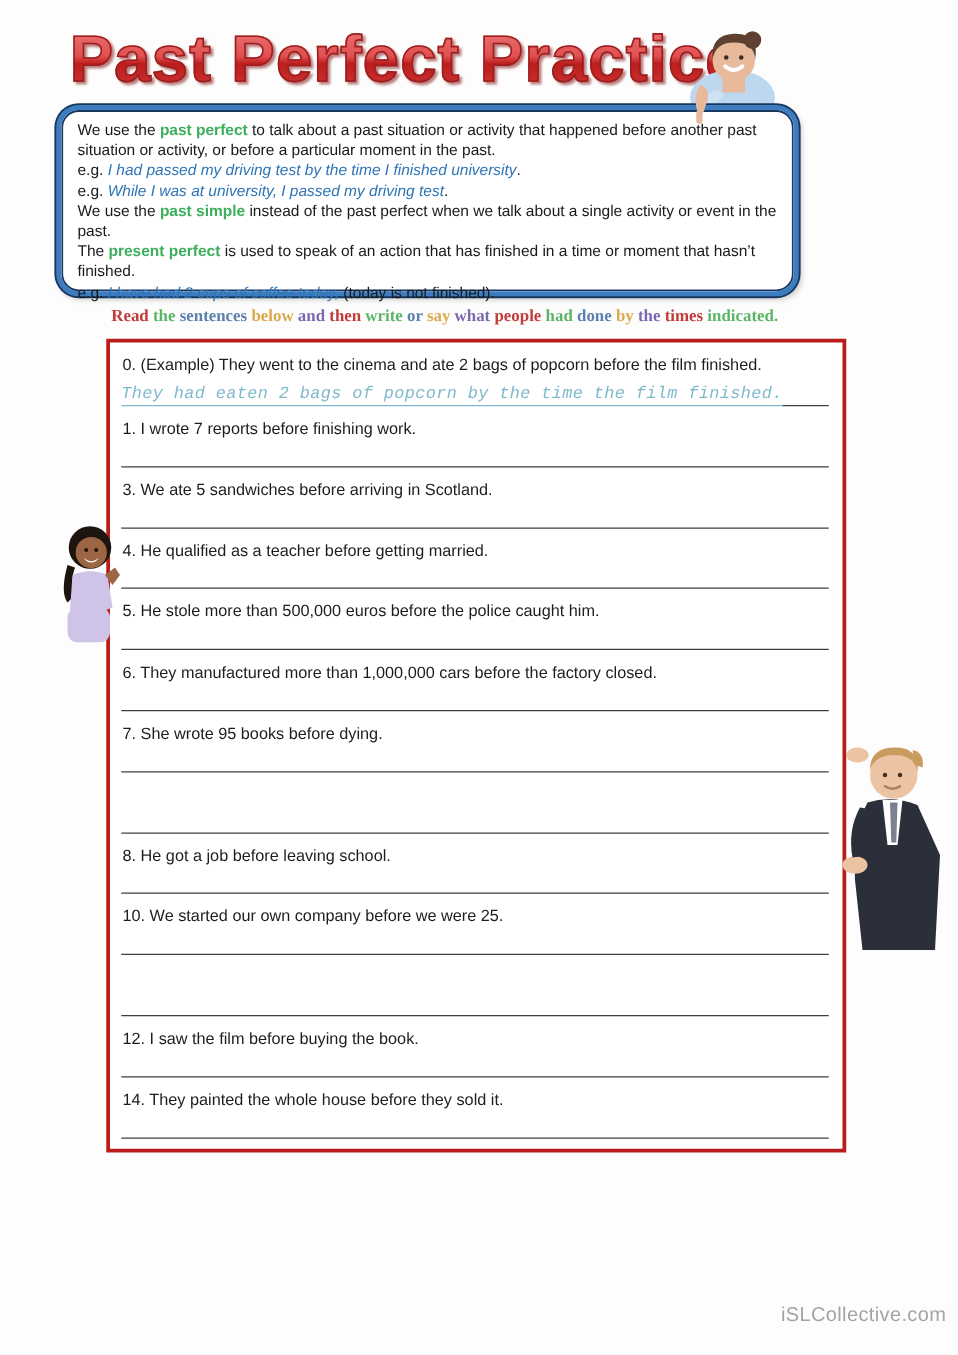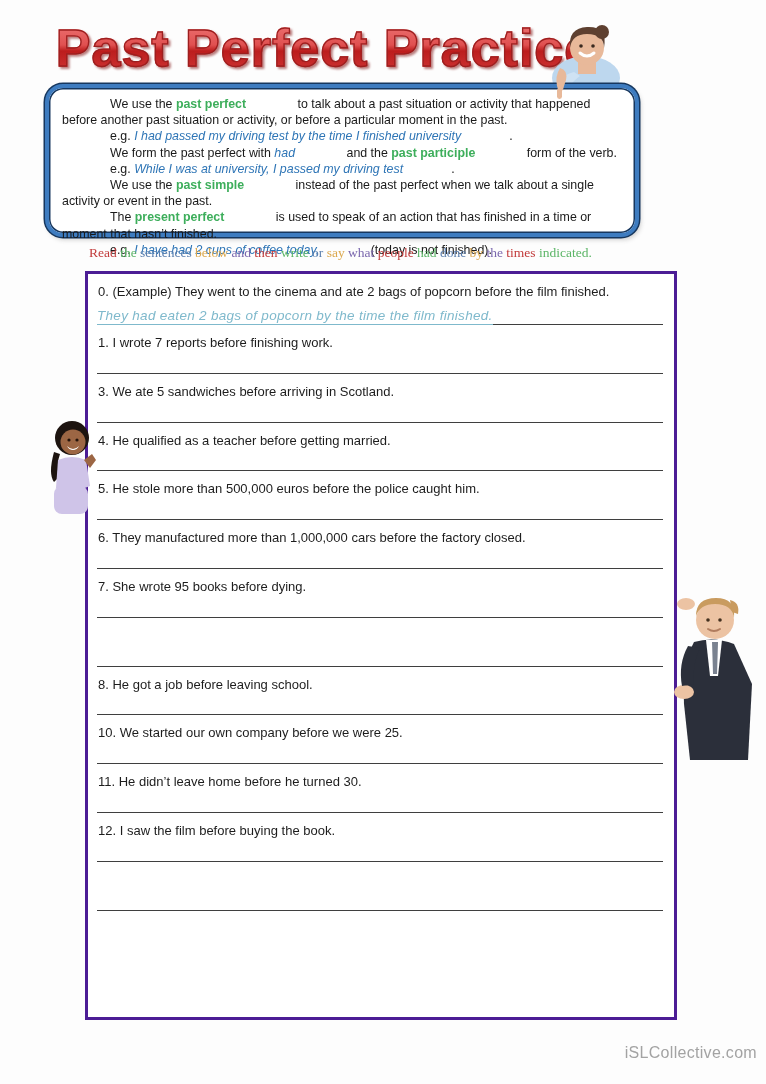--- a/index.html
+++ b/index.html
@@ -14,38 +14,38 @@
     -webkit-background-clip:text;background-clip:text;-webkit-text-fill-color:transparent;
     -webkit-text-stroke:1.3px #9c1f1f;
     filter:drop-shadow(2px 2px 1px rgba(130,20,20,.55));}
 
   
   .expbox{position:absolute;left:45px;top:84px;width:594px;height:153px;box-sizing:border-box;
     background:#ffffff;border:4px solid #3e7cc0;border-radius:18px;
     box-shadow:0 0 0 1.5px #17375e, inset 0 0 0 1.5px #17375e, 2px 3px 4px rgba(80,80,80,.25);
     padding:8px 13px;z-index:2;}
   .exp-line{font-size:12.4px;line-height:16.2px;color:#1a1a1a;}
-  .exp-line .n{color:#1a1a1a;margin-left:48px;}
+  .exp-line .n{color:#1a1a1a;}
   .exp-line .g{color:#3dae5b;font-weight:bold;}
   .exp-line .b{color:#2e75b6;font-style:italic;}
 
   
   .instruction{position:absolute;left:89px;top:243px;width:600px;
-    font-family:"Liberation Serif",serif;font-weight:normal;font-size:13.5px;line-height:19px;
+    font-family:"Liberation Serif",serif;font-weight:bold;font-size:13.5px;line-height:19px;
     white-space:nowrap;z-index:2;}
 
   
-  .wsbox{position:absolute;left:85px;top:271px;width:592px;height:749px;box-sizing:border-box;
-    background:#ffffff;border:3px solid #4c1d95;padding:5px 8px 0 8px;z-index:2;}
+  .wsbox{position:absolute;left:85px;top:271px;width:592px;height:651px;box-sizing:border-box;
+    background:#ffffff;border:3px solid #b91c1c;padding:5px 8px 0 8px;z-index:2;}
   .item{position:relative;height:48.8px;margin:0 1px;}
   .item.example{height:51px;}
   .item .s{position:absolute;top:5px;left:1px;font-size:13px;color:#1d1d1d;}
   .item .u{position:absolute;bottom:5px;left:0;right:2px;border-bottom:1.5px solid #3f3f3f;}
   .item .u.with-answer{border-bottom:none;display:flex;align-items:flex-end;}
-  .item .ans{font-family:Liberation Sans, sans-serif;font-style:italic;font-size:13.5px;letter-spacing:.3px;
+  .item .ans{font-family:Liberation Mono, monospace;font-style:italic;font-size:13.5px;letter-spacing:.3px;
     color:#7fb9cc;border-bottom:1.6px solid #7fb9cc;padding-bottom:1px;white-space:nowrap;}
   .item .fill{flex:1;border-bottom:1.5px solid #3f3f3f;height:1px;}
 
   
   .footer{position:absolute;right:9px;top:1044px;font-size:16px;color:#a3a3a3;letter-spacing:.3px;}
 
   
   .img{position:absolute;pointer-events:none;}
   .woman-body{left:534px;top:22px;width:96px;height:66px;z-index:1;}
   .woman-hand{left:548px;top:66px;width:26px;height:34px;z-index:4;}
@@ -72,21 +72,20 @@
   </svg>
   <svg class="img woman-hand" viewBox="0 0 26 34">
     <path d="M12 2 Q20 4 18 14 L16 20 Q15 26 11 26 L9 20 Q7 10 12 2 Z" fill="#e8b99a"></path>
     <rect x="9" y="22" width="5" height="11" rx="2.4" fill="#e8b99a"></rect>
   </svg>
 
   <div class="expbox">
     <div>
         <div class="exp-line"><span class="n">We use the </span><span class="g">past perfect</span><span class="n"> to talk about a past situation or activity that happened before another past situation or activity, or before a particular moment in the past.</span></div>
         <div class="exp-line"><span class="n">e.g. </span><span class="b">I had passed my driving test by the time I finished university</span><span class="n">.</span></div>
-        <div class="exp-line"><span class="n">We form the past perfect with </span><span class="b">had</span><span class="n"> and the </span><span class="g">past participle</span><span class="n"> form of the verb.</span></div>
         <div class="exp-line"><span class="n">e.g. </span><span class="b">While I was at university, I passed my driving test</span><span class="n">.</span></div>
         <div class="exp-line"><span class="n">We use the </span><span class="g">past simple</span><span class="n"> instead of the past perfect when we talk about a single activity or event in the past.</span></div>
         <div class="exp-line"><span class="n">The </span><span class="g">present perfect</span><span class="n"> is used to speak of an action that has finished in a time or moment that hasn’t finished.</span></div>
         <div class="exp-line"><span class="n">e.g. </span><span class="b">I have had 2 cups of coffee today,</span><span class="n"> (today is not finished).</span></div>
       </div>
   </div>
 
   <div class="instruction"><span style="color: rgb(194, 59, 59);">Read</span> <span style="color: rgb(92, 181, 103);">the</span> <span style="color: rgb(91, 127, 174);">sentences</span> <span style="color: rgb(220, 168, 77);">below</span> <span style="color: rgb(123, 104, 174);">and</span> <span style="color: rgb(194, 59, 59);">then</span> <span style="color: rgb(92, 181, 103);">write</span> <span style="color: rgb(91, 127, 174);">or</span> <span style="color: rgb(220, 168, 77);">say</span> <span style="color: rgb(123, 104, 174);">what</span> <span style="color: rgb(194, 59, 59);">people</span> <span style="color: rgb(92, 181, 103);">had</span> <span style="color: rgb(91, 127, 174);">done</span> <span style="color: rgb(220, 168, 77);">by</span> <span style="color: rgb(123, 104, 174);">the</span> <span style="color: rgb(194, 59, 59);">times</span> <span style="color: rgb(92, 181, 103);">indicated.</span></div>
 
   <div class="wsbox">
@@ -127,28 +126,28 @@
         </div>
         <div class="item">
           <div class="s">8. He got a job before leaving school.</div>
           <div class="u"></div>
         </div>
         <div class="item">
           <div class="s">10. We started our own company before we were 25.</div>
           <div class="u"></div>
         </div>
         <div class="item">
-          <div class="s">11. He didn’t leave home before he turned 30.</div>
           <div class="u"></div>
         </div>
         <div class="item">
           <div class="s">12. I saw the film before buying the book.</div>
           <div class="u"></div>
         </div>
         <div class="item">
+          <div class="s">14. They painted the whole house before they sold it.</div>
           <div class="u"></div>
         </div>
       </div>
   </div>
 
   <svg class="img girl" viewBox="0 0 52 98">
     <path d="M10 36 Q4 58 10 66 L16 60 Q12 48 16 38 Z" fill="#1d1410"></path>
     <circle cx="28" cy="22" r="17" fill="#1d1410"></circle>
     <circle cx="29" cy="26" r="12.5" fill="#9c6644"></circle>
     <circle cx="25" cy="24" r="1.6" fill="#241209"></circle>

